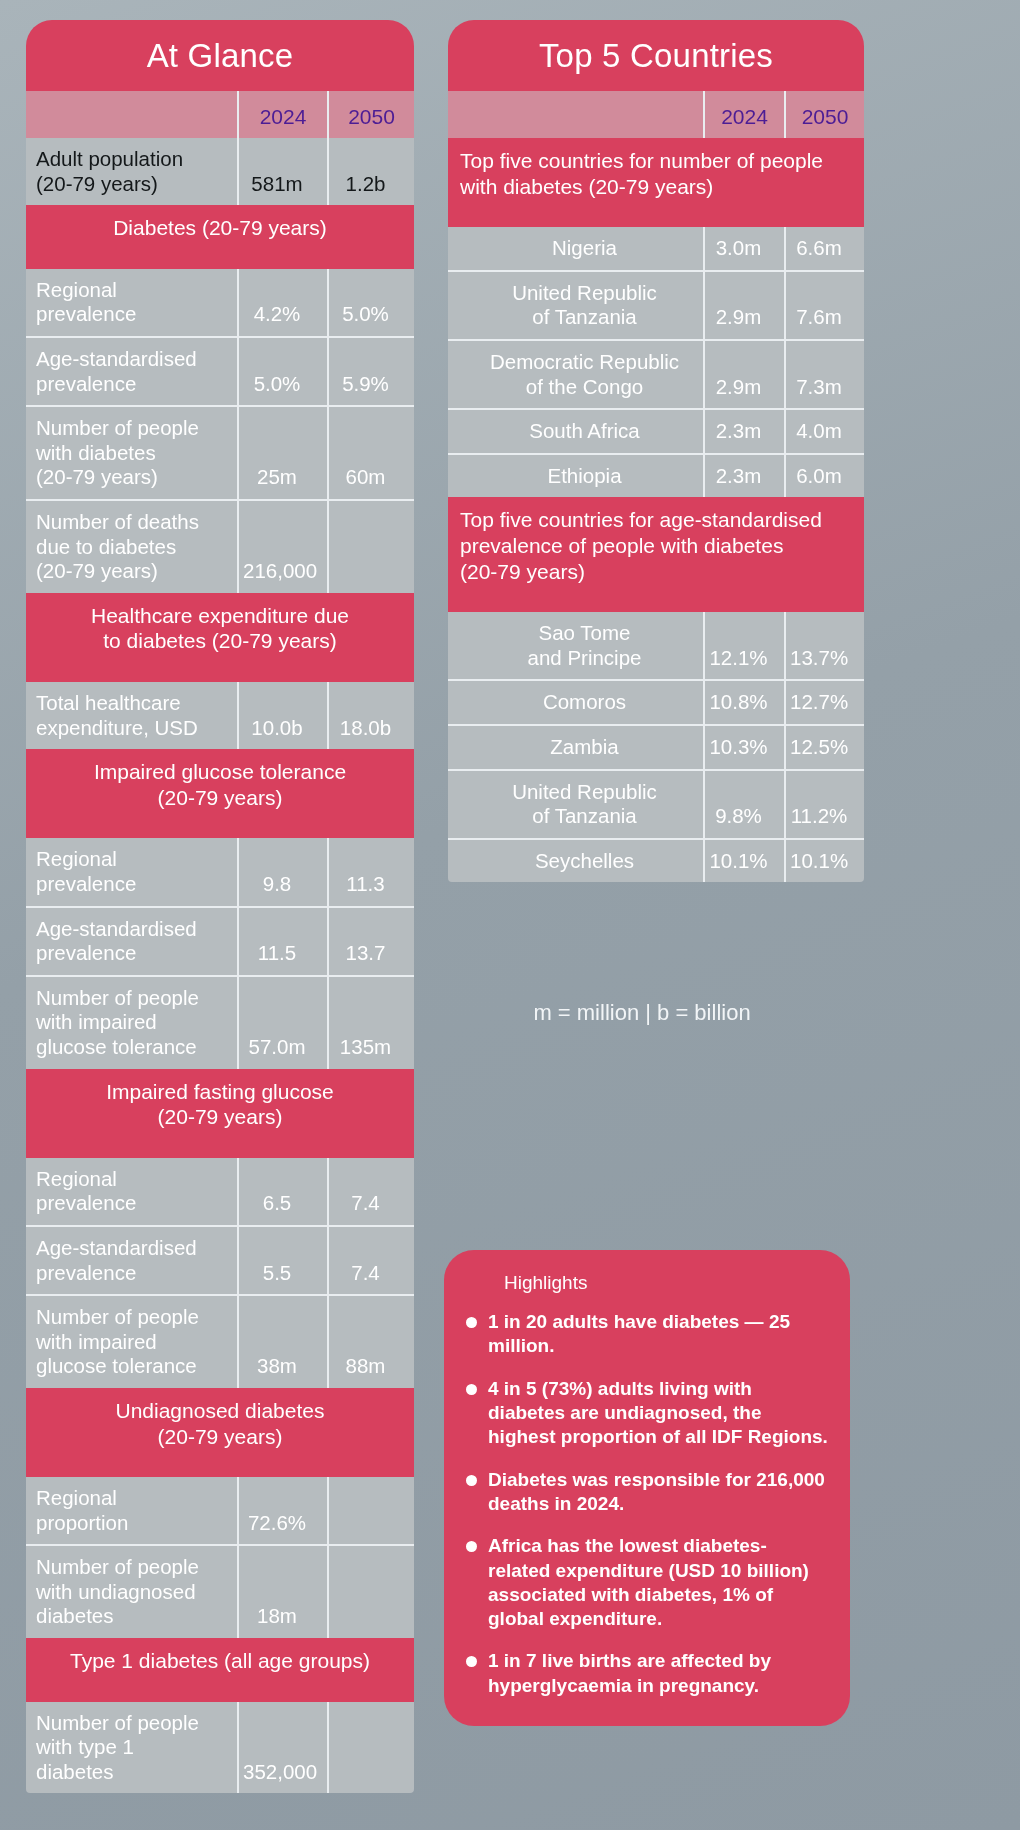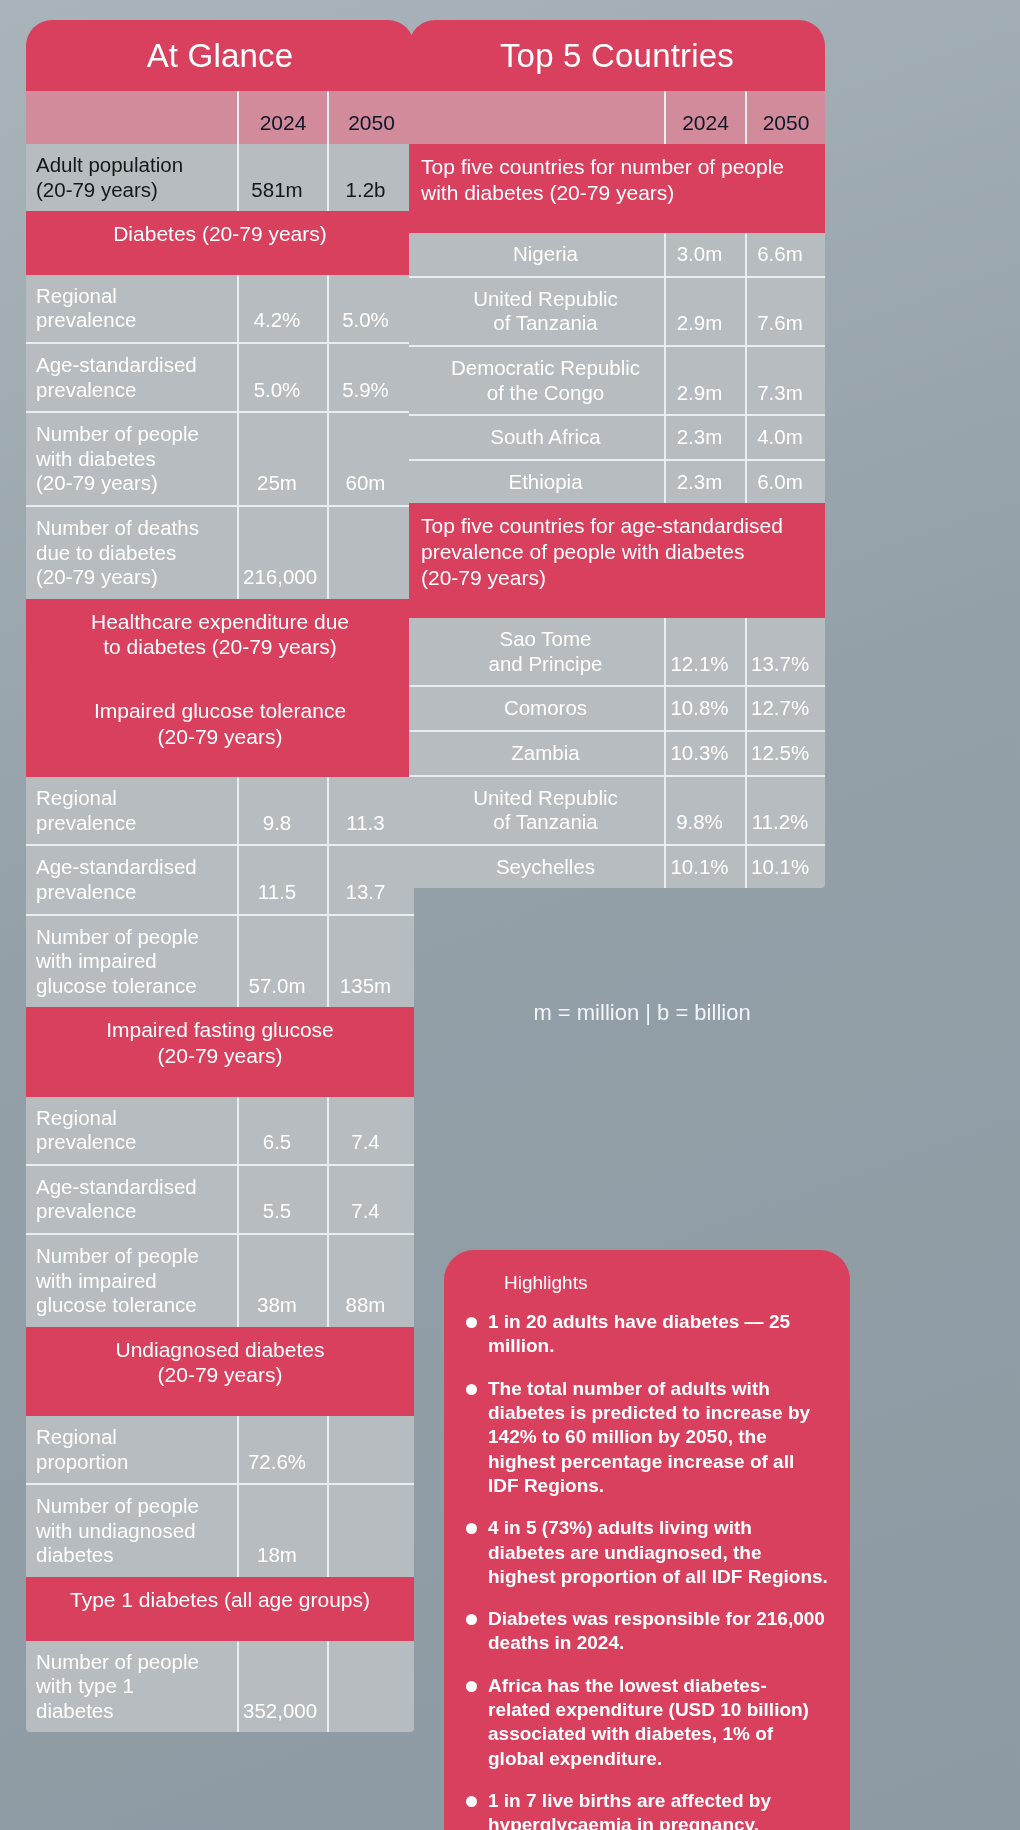--- a/index.html
+++ b/index.html
@@ -24,24 +24,24 @@
     letter-spacing: .2px;
     padding: 17px 0 16px;
   }
 
   
   table { border-collapse: collapse; width: 100%; table-layout: fixed; }
   td { vertical-align: bottom; }
 
   .yr-row td {
     background: #d18b9b;
-    color: #0f172a;
+    color: #4c1d95;
     font-size: 21px;
     text-align: center;
-    padding: 20px 0 9px;
+    padding: 14px 0 9px;
     vertical-align: middle;
   }
   .yr-row td.blank { background: #d18b9b; }
   .yr-row td.yr { border-left: 2px solid #e9edf0; }
 
   .sec td {
     background: #d8405e;
     color: #fff;
     font-size: 21px;
     line-height: 1.22;
@@ -69,21 +69,21 @@
   .drow.dark td { color: #14181a; }
   .drow.notop td { border-top: none; }
 
   
   #atGlance { left: 26px; top: 20px; width: 388px; }
   #atGlance col.c1 { width: 212px; }
   #atGlance col.c2 { width: 90px; }
   #atGlance col.c3 { width: 86px; }
 
   
-  #top5 { left: 409px; top: 20px; width: 416px; border-radius: 9px; }
+  #top5 { left: 448px; top: 20px; width: 416px; border-radius: 9px; }
   #top5 col.c1 { width: 256px; }
   #top5 col.c2 { width: 81px; }
   #top5 col.c3 { width: 79px; }
   #top5 .drow td.lab { text-align: center; padding-left: 28px; }
 
   .tbl-bottom { border-radius: 0 0 4px 4px; overflow: hidden; }
 
   
   .footnote {
     position: absolute;
@@ -169,20 +169,25 @@
               <td class="val">60m</td>
             </tr>
             <tr class="drow">
               <td class="lab">Number of deaths<br>due to diabetes<br>(20-79 years)</td>
               <td class="val">216,000</td>
               <td class="val"></td>
             </tr>
             <tr class="sec">
               <td colspan="3">Healthcare expenditure due<br>to diabetes (20-79 years)</td>
             </tr>
+            <tr class="drow notop">
+              <td class="lab">Total healthcare<br>expenditure, USD</td>
+              <td class="val">10.0b</td>
+              <td class="val">18.0b</td>
+            </tr>
             <tr class="sec">
               <td colspan="3">Impaired glucose tolerance<br>(20-79 years)</td>
             </tr>
             <tr class="drow notop">
               <td class="lab">Regional<br>prevalence</td>
               <td class="val">9.8</td>
               <td class="val">11.3</td>
             </tr>
             <tr class="drow">
               <td class="lab">Age-standardised<br>prevalence</td>
@@ -313,21 +318,20 @@
       </table>
     </div>
   </div>
 
   <div class="footnote">m = million | b = billion</div>
 
   <div id="highlights">
     <div class="h-title">Highlights</div>
     <ul id="hl-list">
         <li><span class="dot"></span>1 in 20 adults have diabetes — 25 million.</li>
-        <li><span class="dot"></span>The total number of adults with diabetes is predicted to increase by 142% to 60 million by 2050, the highest percentage increase of all IDF Regions.</li>
         <li><span class="dot"></span>4 in 5 (73%) adults living with diabetes are undiagnosed, the highest proportion of all IDF Regions.</li>
         <li><span class="dot"></span>Diabetes was responsible for 216,000 deaths in 2024.</li>
         <li><span class="dot"></span>Africa has the lowest diabetes-related expenditure (USD 10 billion) associated with diabetes, 1% of global expenditure.</li>
         <li><span class="dot"></span>1 in 7 live births are affected by hyperglycaemia in pregnancy.</li>
       </ul>
   </div>
 
 </div>
 
 </body></html>

